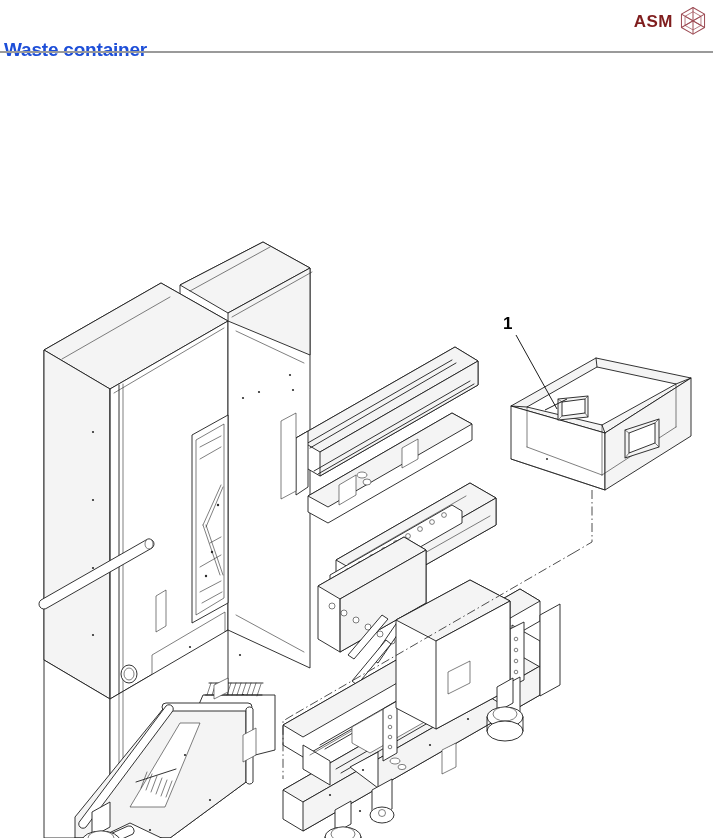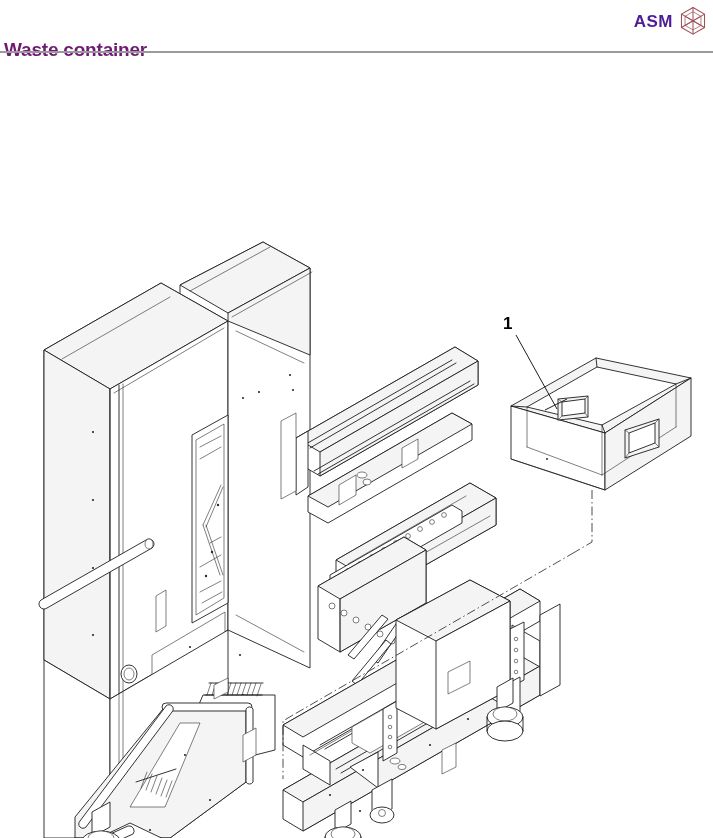--- a/index.html
+++ b/index.html
@@ -30,36 +30,36 @@
     top: 6px;
     display: flex;
     align-items: center;
     gap: 6px;
   }
   #brand-wordmark {
     font-family: "Liberation Sans", sans-serif;
     font-size: 17px;
     font-weight: 700;
     letter-spacing: 0.5px;
-    color: #4c1d95;
+    color: #7f1d1d;
     line-height: 1;
   }
   #brand-mark {
     width: 28px;
     height: 30px;
     display: block;
   }
   #page-title {
     position: absolute;
     left: 4px;
     top: 27px;
     font-size: 19px;
     font-weight: 700;
     letter-spacing: -0.2px;
-    color: #701a75;
+    color: #1d4ed8;
     white-space: nowrap;
     line-height: 1;
   }
   #title-rule {
     position: absolute;
     left: 0;
     top: 51px;
     width: 713px;
     height: 2px;
     background: #9a9a9a;

